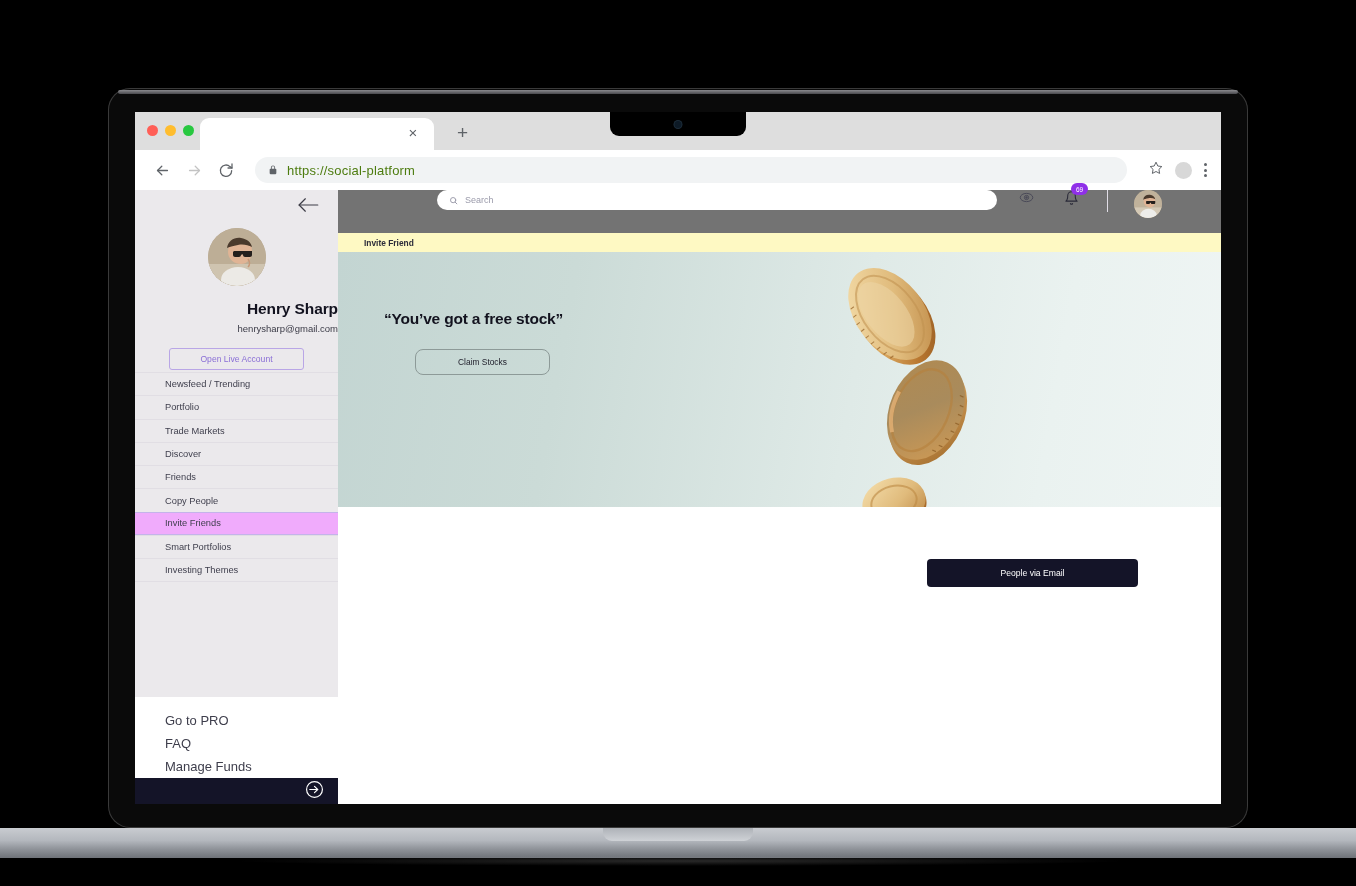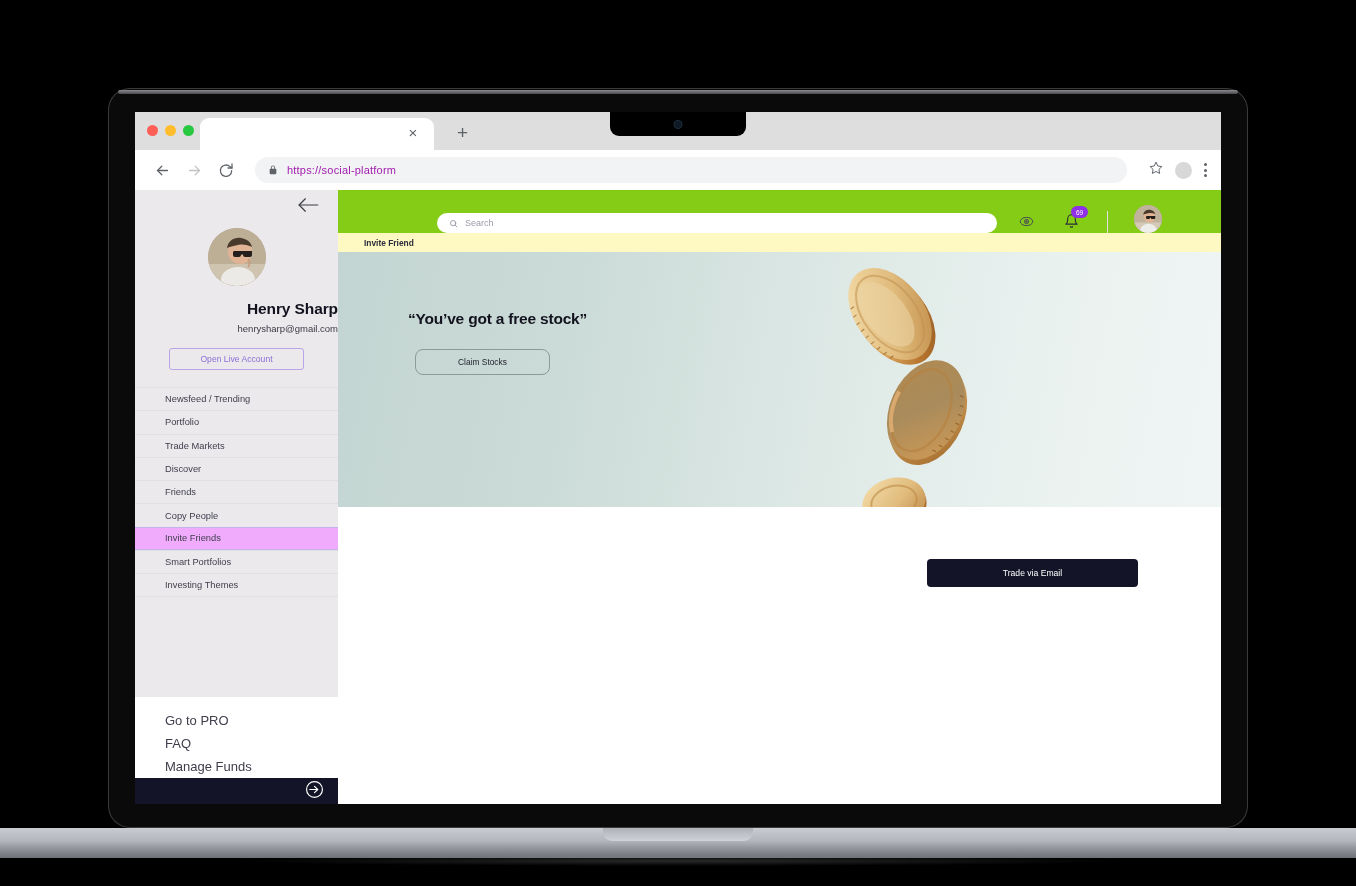--- a/index.html
+++ b/index.html
@@ -76,21 +76,21 @@
     font-size:19px; color:#5f6368; line-height:16px;
   }
 
   .urlbar{ height:40px; background:#fff; display:flex; align-items:center; padding:0 14px; }
   .navbtn{ width:26px; height:26px; display:flex; align-items:center; justify-content:center; margin-right:6px; }
   .omni{
     flex:1; height:26px; background:#f1f3f4; border-radius:13px;
     display:flex; align-items:center; padding:0 13px; margin:0 10px;
   }
   .lock{ margin-right:9px; display:flex; }
-  .url{ font-size:11px; color:#a21caf; letter-spacing:.2px; }
+  .url{ font-size:13px; color:#4d7c0f; letter-spacing:.2px; }
   .star{ margin:0 12px; color:#5f6368; }
   .profile-circle{ width:17px; height:17px; border-radius:50%; background:#d8d8d8; margin-right:12px; }
   .kebab{ display:flex; flex-direction:column; gap:2.5px; }
   .kebab i{ width:3px; height:3px; border-radius:50%; background:#5f6368; display:block; }
 
   
   .app{ display:flex; height:614px; background:#fff; }
 
   
   .sidebar{ width:203px; background:#ebe9ec; display:flex; flex-direction:column; position:relative; }
@@ -101,41 +101,41 @@
     width:58px; height:58px; border-radius:50%; overflow:hidden;
     background:#b9ab94; position:relative;
   }
   .uname{ text-align:right; font-size:15.5px; font-weight:bold; color:#12121f; margin-top:14px; letter-spacing:-.1px; }
   .umail{ text-align:right; font-size:9.5px; color:#3a3a46; margin-top:5px; }
   .live-btn{
     margin:14px auto 0; width:135px; height:22px; border:1px solid #b9a6e6;
     border-radius:3px; background:transparent; color:#8a6fd6; font-size:8.6px;
     display:flex; align-items:center; justify-content:center; cursor:pointer;
   }
-  .navlist{ margin-top:17px; }
+  .navlist{ margin-top:2px; }
   .navitem{
     height:23.3px; display:flex; align-items:center; padding-left:30px;
     font-size:9.3px; color:#3e3e4c; border-top:1px solid #e1dee4; cursor:pointer;
   }
   .navitem:last-child{ border-bottom:1px solid #e1dee4; }
   .navitem.active{
     background:#f0abfc; border-top:1px solid #c4b3ea; border-bottom:1px solid #c4b3ea;
     width:203px; position:relative; z-index:2;
   }
   .side-bottom{ flex:1; background:#fff; padding-top:12px; }
   .bitem{ height:23.3px; display:flex; align-items:center; padding-left:30px; font-size:13px; color:#3e3e4c; cursor:pointer; }
   .logout{
     height:27px; background:#141428; display:flex; align-items:center;
     justify-content:flex-end; padding-right:14px; cursor:pointer;
   }
 
   
   .main{ flex:1; display:flex; flex-direction:column; background:#fff; position:relative; }
   .topbar{
-    height:43px; background:#84cc16; display:flex; align-items:flex-end; padding:0 19px;
+    height:43px; background:#737373; display:flex; align-items:flex-start; padding:0 19px;
   }
   .search{
     width:560px; height:20px; background:#fff; border-radius:10px;
     display:flex; align-items:center; padding:0 12px; margin-left:80px;
   }
   .search-ph{ font-size:9px; color:#9b9bab; margin-left:7px; }
   .eye-ic{ margin-left:22px; cursor:pointer; }
   .bell-wrap{ position:relative; margin-left:30px; cursor:pointer; }
   .badge{
     position:absolute; left:7px; top:-7px; min-width:17px; height:12px;
@@ -150,21 +150,21 @@
 
   .crumbbar{ height:19px; background:#fef9c3; display:flex; align-items:center; padding-left:26px; }
   .crumb{ font-size:8.4px; color:#2c2c3a; font-weight:bold; }
 
   .banner{
     height:255px; position:relative; overflow:hidden;
     background:linear-gradient(100deg,#c3d5d2 0%,#cbdbd7 26%,#dfeae7 58%,#eaf2f0 80%,#eff5f4 100%);
   }
   .banner-h1{
     position:absolute; left:46px; top:58px;
-    font-size:15.5px; font-weight:bold; color:#13131f; letter-spacing:-.2px;margin-left:24px;
+    font-size:15.5px; font-weight:bold; color:#13131f; letter-spacing:-.2px;
   }
   .claim{
     position:absolute; left:77px; top:97px; width:135px; height:26px;
     border:1px solid #8d9a98; background:transparent; border-radius:8px;
     font-size:8.4px; color:#22222e; display:flex; align-items:center; justify-content:center; cursor:pointer;
   }
   .coins{ position:absolute; left:500px; top:0; width:180px; height:255px; }
 
   .cta{ flex:1; background:#fff; position:relative; }
   .btn-dark{
@@ -433,21 +433,21 @@
                 <g transform="translate(56,250) rotate(-14)">
                   <ellipse cx="0" cy="4" rx="32" ry="24" fill="url(#gold1)"></ellipse>
                   <ellipse cx="0" cy="0" rx="32" ry="24" fill="url(#face1)"></ellipse>
                   <ellipse cx="0" cy="0" rx="23" ry="16" fill="none" stroke="#bd8843" stroke-width="2" opacity=".6"></ellipse>
                 </g>
               </svg>
             </div>
           </div>
 
           <div class="cta">
-            <div class="btn-dark btn-right">Trade via Email</div>
+            <div class="btn-dark btn-right">People via Email</div>
           </div>
 
         </section>
       </div>
     </div>
   </div>
 
   <div class="laptop-base"></div>
   <div class="base-shadow"></div>
 </div>

